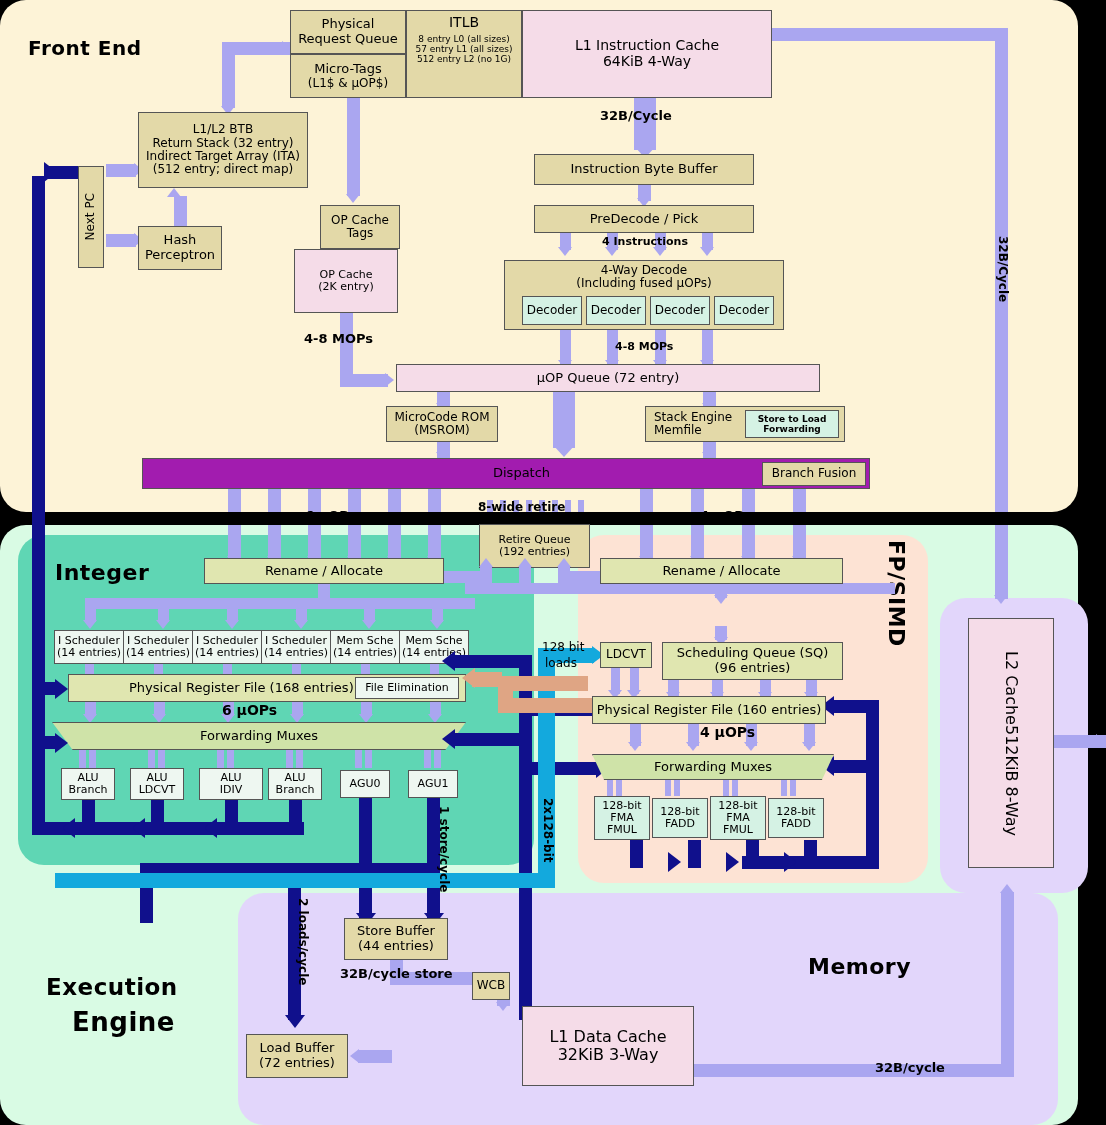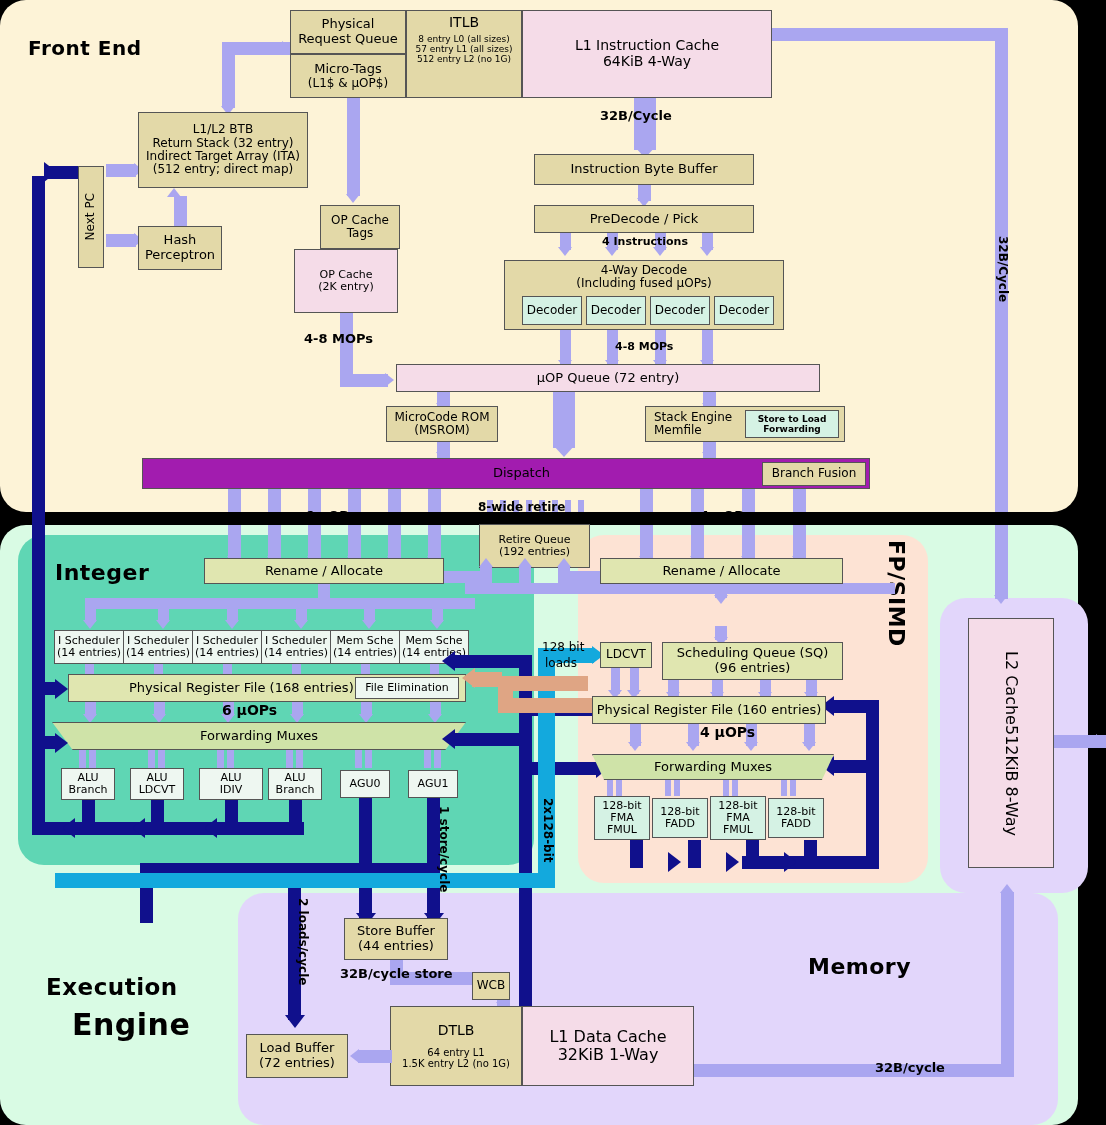--- a/index.html
+++ b/index.html
@@ -76,21 +76,21 @@
   <div class="panel p-front" style="left:0;top:0;width:1078px;height:512px;"></div>
   <div class="panel p-exec" style="left:0;top:525px;width:1078px;height:600px;"></div>
   <div class="panel p-int" style="left:18px;top:535px;width:516px;height:330px;"></div>
   <div class="panel p-fp" style="left:578px;top:535px;width:350px;height:348px;"></div>
   <div class="panel p-mem" style="left:238px;top:893px;width:820px;height:232px;"></div>
   <div class="panel p-l2" style="left:940px;top:598px;width:148px;height:295px;"></div>
 
   <div class="sect-title s20" style="left:28px;top:36px;font-size:20px;">Front End</div>
   <div class="sect-title" style="left:55px;top:560px;font-size:22px;">Integer</div>
   <div class="sect-title" style="left:46px;top:974px;font-size:23px;">Execution</div>
-  <div class="sect-title" style="left:72px;top:1007px;font-size:30px;">Engine</div>
+  <div class="sect-title" style="left:72px;top:1007px;font-size:26px;">Engine</div>
   <div class="sect-title" style="left:808px;top:954px;font-size:22px;">Memory</div>
   <div class="vtxt sect-title" style="left:884px;top:540px;font-size:22px;">FP/SIMD</div>
 
   <div class="w lav" style="left:106px;top:164px;width:30px;height:13px;"></div>
   <div class="tri lavs-r" style="left:134px;top:163px;"></div>
 
   <div class="w lav" style="left:106px;top:234px;width:30px;height:13px;"></div>
   <div class="tri lavs-r" style="left:134px;top:233px;"></div>
 
   <div class="w lav" style="left:174px;top:196px;width:13px;height:30px;"></div>
@@ -569,28 +569,23 @@
 
   <div class="bx tan" style="left:472px;top:972px;width:38px;height:28px;">
     <span class="s12">WCB</span>
   </div>
 
   <div class="bx tan" style="left:246px;top:1034px;width:102px;height:44px;">
     <span class="s13">Load Buffer</span>
     <span class="s13">(72 entries)</span>
   </div>
 
-  <div class="bx tan" style="left:390px;top:1006px;width:132px;height:80px;justify-content:center;">
-    <span class="s14" style="margin-bottom:8px;">DTLB</span>
-    <span class="s10">64 entry L1</span>
-    <span class="s10">1.5K entry L2 (no 1G)</span>
-  </div>
   <div class="bx pink" style="left:522px;top:1006px;width:172px;height:80px;">
     <span class="s16">L1 Data Cache</span>
-    <span class="s16">32KiB 1-Way</span>
+    <span class="s16">32KiB 3-Way</span>
   </div>
 
   <div class="w lav" style="left:358px;top:1050px;width:34px;height:13px;"></div>
   <div class="tri lavs-l" style="left:350px;top:1049px;"></div>
 
   <div class="w lav" style="left:694px;top:1064px;width:320px;height:13px;"></div>
   <div class="w lav" style="left:1001px;top:892px;width:13px;height:185px;"></div>
   <div class="tri lavs-u" style="left:1000px;top:884px;"></div>
 
   <div class="bx pink" style="left:968px;top:618px;width:86px;height:250px;">

